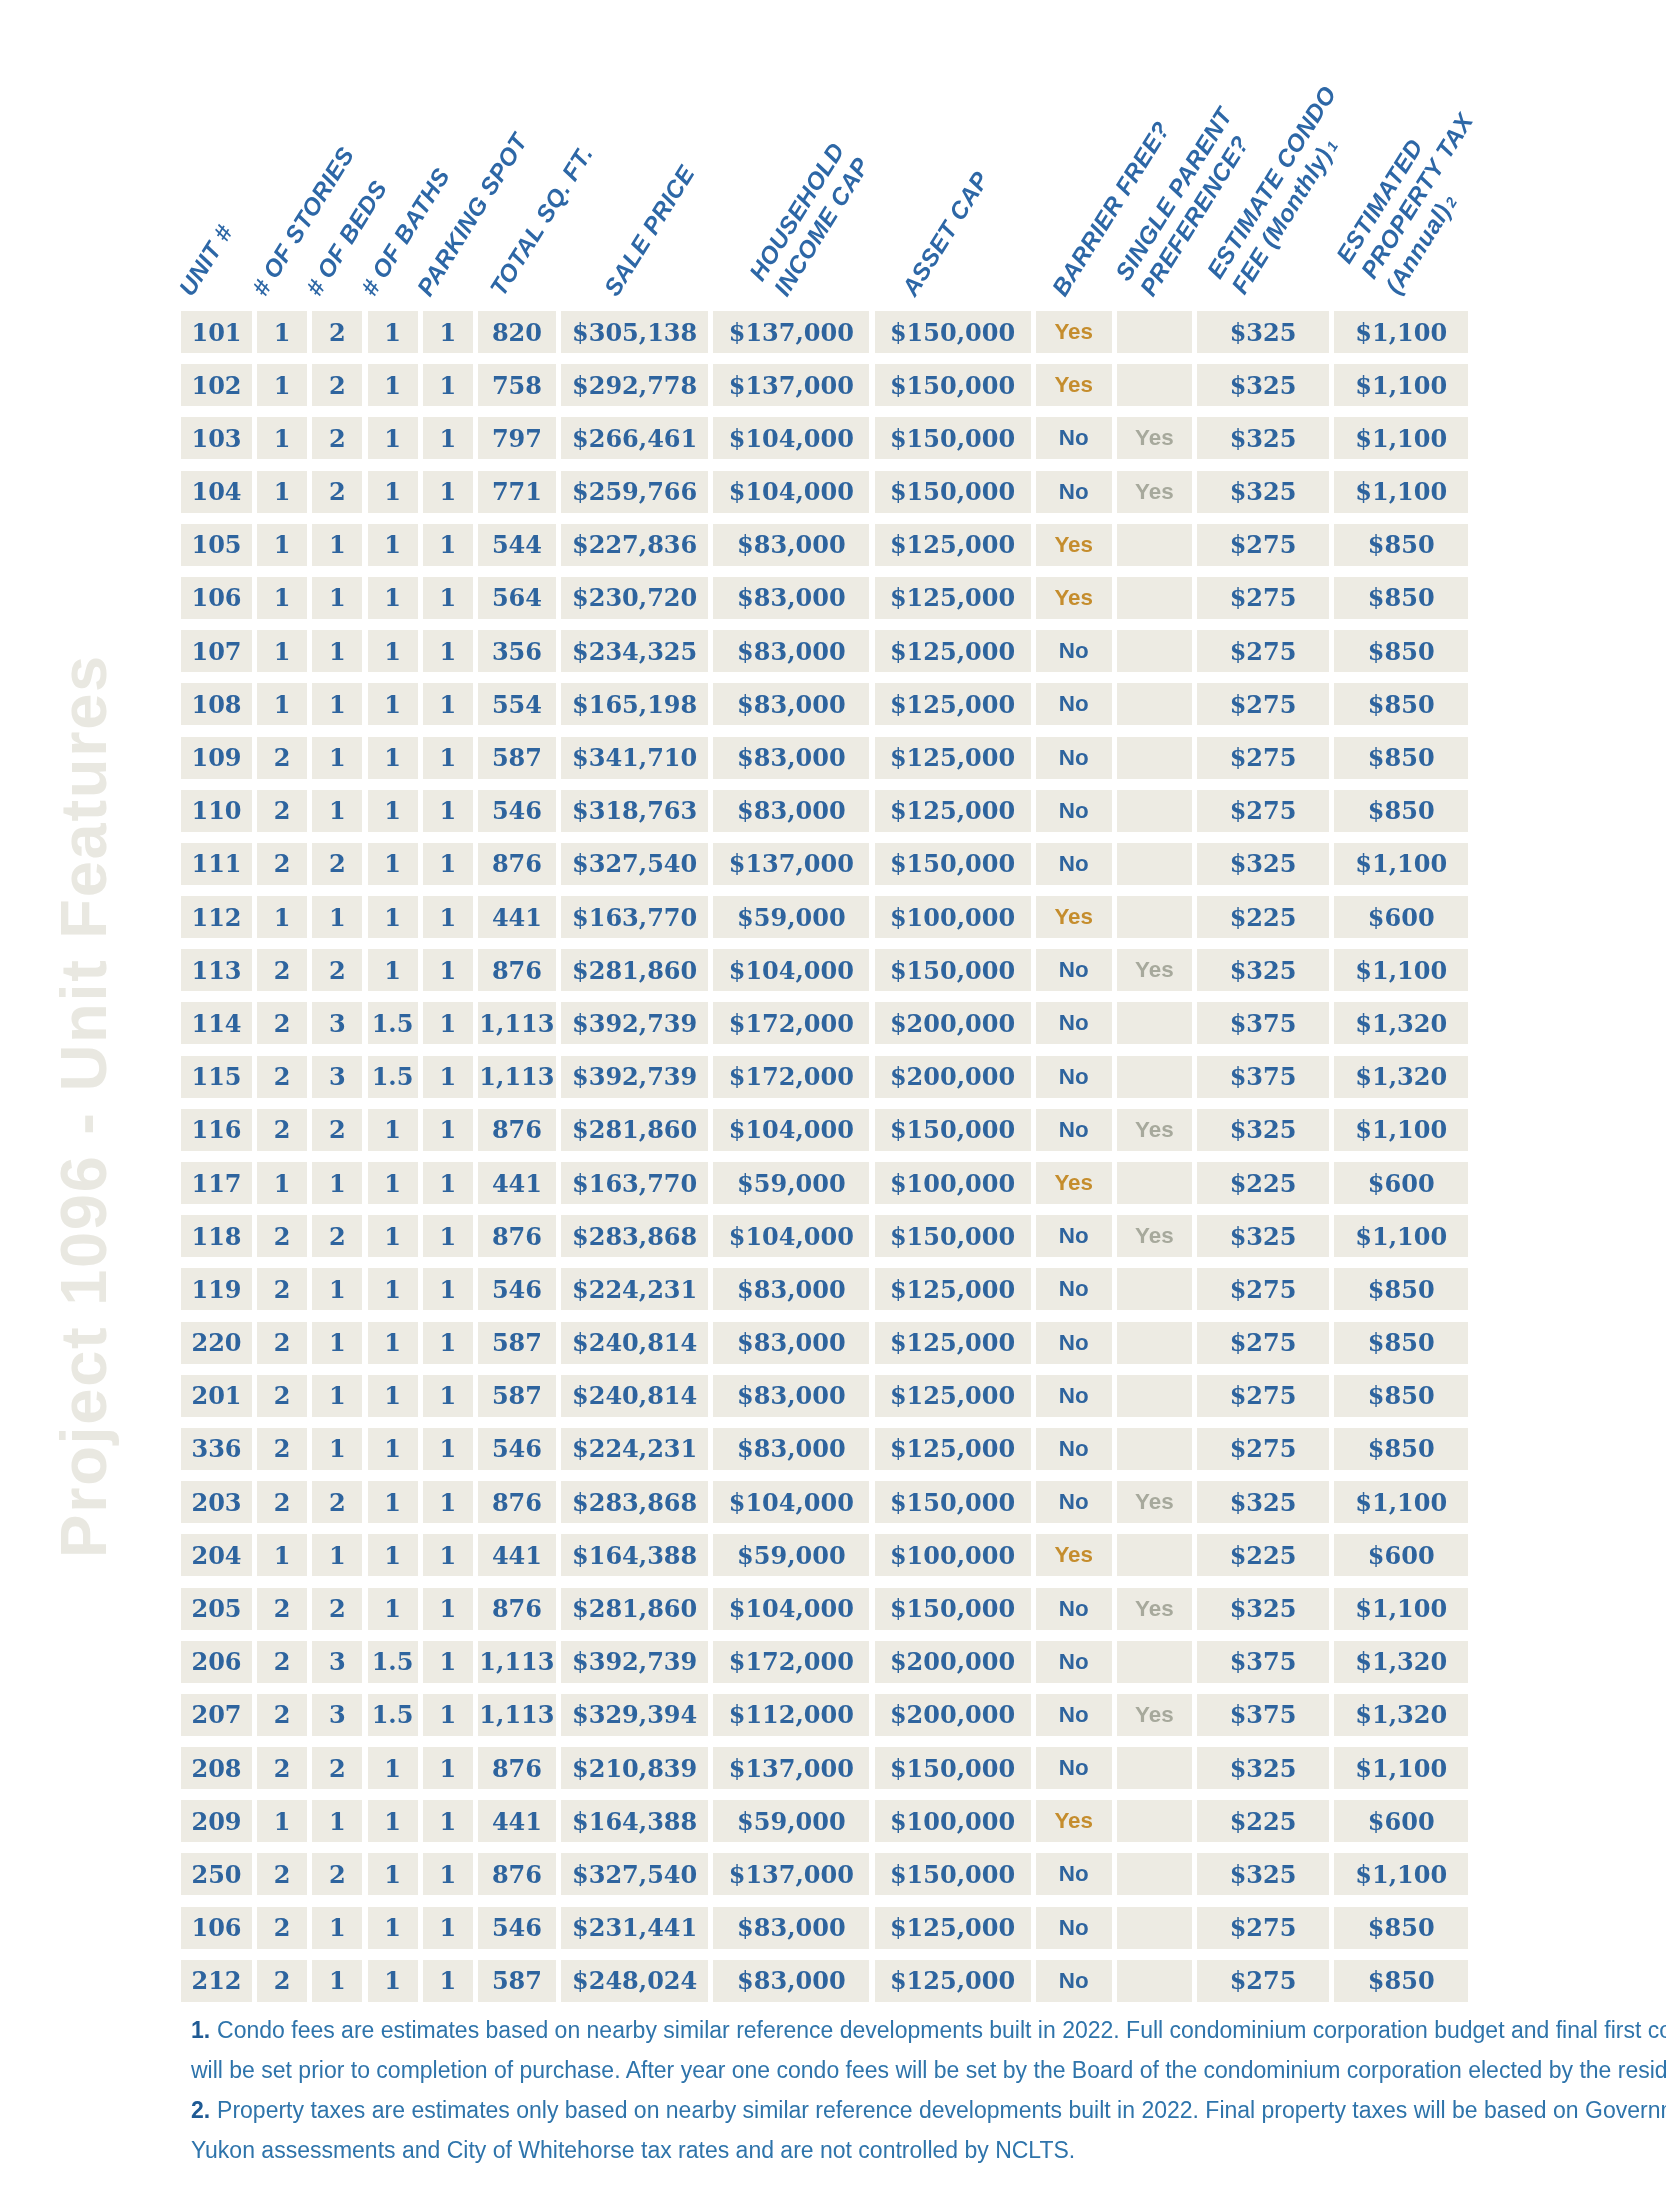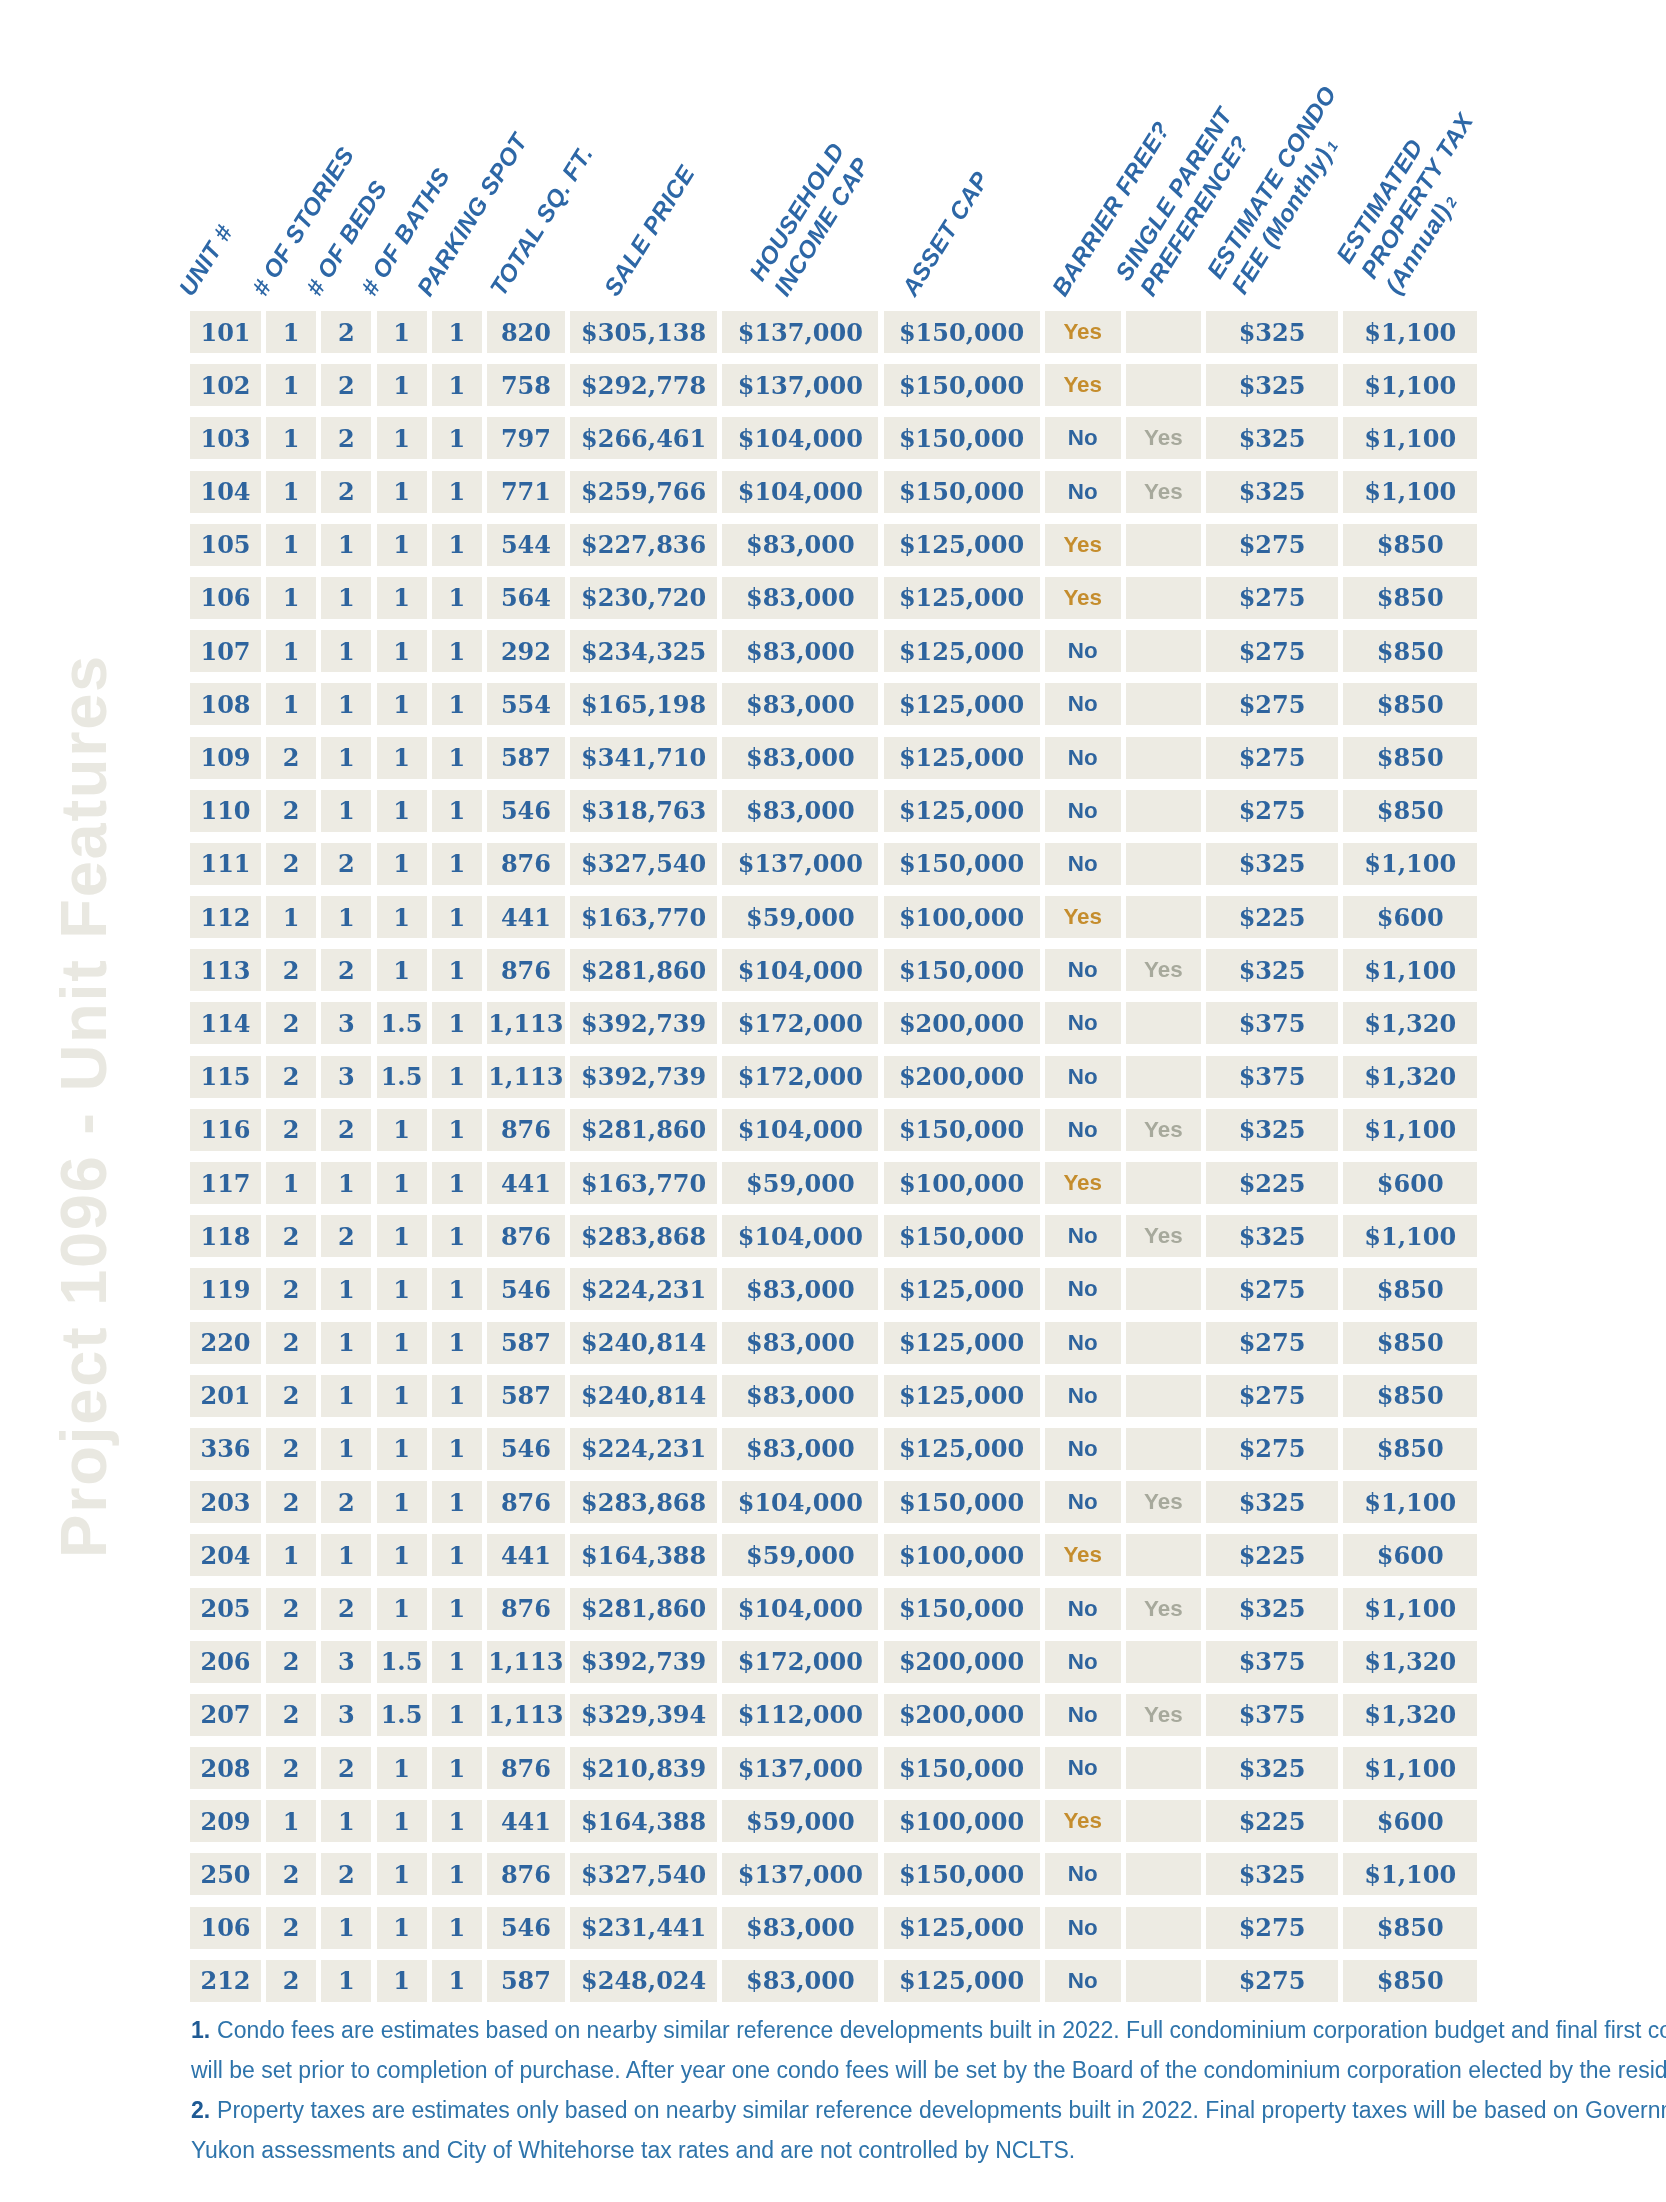--- a/index.html
+++ b/index.html
@@ -35,21 +35,21 @@
     font-family:"Liberation Sans",sans-serif;
     font-style:italic;font-weight:bold;
     font-size:24px;line-height:29px;letter-spacing:0.4px;
     color:var(--header-text);
   }
   .hdr-line{text-align:left;}
   .fn-mark{font-size:14.6px;margin-left:2.6px;}
 
   
   .grid{
-    position:absolute;left:190px;top:311px;
+    position:absolute;left:181px;top:311px;
     display:grid;column-gap:5.2px;row-gap:11.2px;
   }
   .row{display:contents;}
   .cell{
     height:42px;background:var(--cell-bg);
     display:flex;align-items:center;justify-content:center;
     font-family:"DejaVu Serif",serif;font-weight:bold;
     font-size:24px;color:var(--cell-text);
     white-space:nowrap;
   }
@@ -144,21 +144,21 @@
       </div>
     </div>
 
   <div id="grid" class="grid" style="grid-template-columns: 71px 50px 50px 50px 50px 78px 147px 156px 156px 76px 75px 132px 134px;">
       <div class="row"><div class="cell">101</div><div class="cell">1</div><div class="cell">2</div><div class="cell">1</div><div class="cell">1</div><div class="cell">820</div><div class="cell">$305,138</div><div class="cell">$137,000</div><div class="cell">$150,000</div><div class="cell word orange">Yes</div><div class="cell word"></div><div class="cell">$325</div><div class="cell">$1,100</div></div>
       <div class="row"><div class="cell">102</div><div class="cell">1</div><div class="cell">2</div><div class="cell">1</div><div class="cell">1</div><div class="cell">758</div><div class="cell">$292,778</div><div class="cell">$137,000</div><div class="cell">$150,000</div><div class="cell word orange">Yes</div><div class="cell word"></div><div class="cell">$325</div><div class="cell">$1,100</div></div>
       <div class="row"><div class="cell">103</div><div class="cell">1</div><div class="cell">2</div><div class="cell">1</div><div class="cell">1</div><div class="cell">797</div><div class="cell">$266,461</div><div class="cell">$104,000</div><div class="cell">$150,000</div><div class="cell word">No</div><div class="cell word gray">Yes</div><div class="cell">$325</div><div class="cell">$1,100</div></div>
       <div class="row"><div class="cell">104</div><div class="cell">1</div><div class="cell">2</div><div class="cell">1</div><div class="cell">1</div><div class="cell">771</div><div class="cell">$259,766</div><div class="cell">$104,000</div><div class="cell">$150,000</div><div class="cell word">No</div><div class="cell word gray">Yes</div><div class="cell">$325</div><div class="cell">$1,100</div></div>
       <div class="row"><div class="cell">105</div><div class="cell">1</div><div class="cell">1</div><div class="cell">1</div><div class="cell">1</div><div class="cell">544</div><div class="cell">$227,836</div><div class="cell">$83,000</div><div class="cell">$125,000</div><div class="cell word orange">Yes</div><div class="cell word"></div><div class="cell">$275</div><div class="cell">$850</div></div>
       <div class="row"><div class="cell">106</div><div class="cell">1</div><div class="cell">1</div><div class="cell">1</div><div class="cell">1</div><div class="cell">564</div><div class="cell">$230,720</div><div class="cell">$83,000</div><div class="cell">$125,000</div><div class="cell word orange">Yes</div><div class="cell word"></div><div class="cell">$275</div><div class="cell">$850</div></div>
-      <div class="row"><div class="cell">107</div><div class="cell">1</div><div class="cell">1</div><div class="cell">1</div><div class="cell">1</div><div class="cell">292</div><div class="cell">$234,325</div><div class="cell">$83,000</div><div class="cell">$125,000</div><div class="cell word">No</div><div class="cell word"></div><div class="cell">$275</div><div class="cell">$850</div></div>
+      <div class="row"><div class="cell">107</div><div class="cell">1</div><div class="cell">1</div><div class="cell">1</div><div class="cell">1</div><div class="cell">356</div><div class="cell">$234,325</div><div class="cell">$83,000</div><div class="cell">$125,000</div><div class="cell word">No</div><div class="cell word"></div><div class="cell">$275</div><div class="cell">$850</div></div>
       <div class="row"><div class="cell">108</div><div class="cell">1</div><div class="cell">1</div><div class="cell">1</div><div class="cell">1</div><div class="cell">554</div><div class="cell">$165,198</div><div class="cell">$83,000</div><div class="cell">$125,000</div><div class="cell word">No</div><div class="cell word"></div><div class="cell">$275</div><div class="cell">$850</div></div>
       <div class="row"><div class="cell">109</div><div class="cell">2</div><div class="cell">1</div><div class="cell">1</div><div class="cell">1</div><div class="cell">587</div><div class="cell">$341,710</div><div class="cell">$83,000</div><div class="cell">$125,000</div><div class="cell word">No</div><div class="cell word"></div><div class="cell">$275</div><div class="cell">$850</div></div>
       <div class="row"><div class="cell">110</div><div class="cell">2</div><div class="cell">1</div><div class="cell">1</div><div class="cell">1</div><div class="cell">546</div><div class="cell">$318,763</div><div class="cell">$83,000</div><div class="cell">$125,000</div><div class="cell word">No</div><div class="cell word"></div><div class="cell">$275</div><div class="cell">$850</div></div>
       <div class="row"><div class="cell">111</div><div class="cell">2</div><div class="cell">2</div><div class="cell">1</div><div class="cell">1</div><div class="cell">876</div><div class="cell">$327,540</div><div class="cell">$137,000</div><div class="cell">$150,000</div><div class="cell word">No</div><div class="cell word"></div><div class="cell">$325</div><div class="cell">$1,100</div></div>
       <div class="row"><div class="cell">112</div><div class="cell">1</div><div class="cell">1</div><div class="cell">1</div><div class="cell">1</div><div class="cell">441</div><div class="cell">$163,770</div><div class="cell">$59,000</div><div class="cell">$100,000</div><div class="cell word orange">Yes</div><div class="cell word"></div><div class="cell">$225</div><div class="cell">$600</div></div>
       <div class="row"><div class="cell">113</div><div class="cell">2</div><div class="cell">2</div><div class="cell">1</div><div class="cell">1</div><div class="cell">876</div><div class="cell">$281,860</div><div class="cell">$104,000</div><div class="cell">$150,000</div><div class="cell word">No</div><div class="cell word gray">Yes</div><div class="cell">$325</div><div class="cell">$1,100</div></div>
       <div class="row"><div class="cell">114</div><div class="cell">2</div><div class="cell">3</div><div class="cell">1.5</div><div class="cell">1</div><div class="cell">1,113</div><div class="cell">$392,739</div><div class="cell">$172,000</div><div class="cell">$200,000</div><div class="cell word">No</div><div class="cell word"></div><div class="cell">$375</div><div class="cell">$1,320</div></div>
       <div class="row"><div class="cell">115</div><div class="cell">2</div><div class="cell">3</div><div class="cell">1.5</div><div class="cell">1</div><div class="cell">1,113</div><div class="cell">$392,739</div><div class="cell">$172,000</div><div class="cell">$200,000</div><div class="cell word">No</div><div class="cell word"></div><div class="cell">$375</div><div class="cell">$1,320</div></div>
       <div class="row"><div class="cell">116</div><div class="cell">2</div><div class="cell">2</div><div class="cell">1</div><div class="cell">1</div><div class="cell">876</div><div class="cell">$281,860</div><div class="cell">$104,000</div><div class="cell">$150,000</div><div class="cell word">No</div><div class="cell word gray">Yes</div><div class="cell">$325</div><div class="cell">$1,100</div></div>
       <div class="row"><div class="cell">117</div><div class="cell">1</div><div class="cell">1</div><div class="cell">1</div><div class="cell">1</div><div class="cell">441</div><div class="cell">$163,770</div><div class="cell">$59,000</div><div class="cell">$100,000</div><div class="cell word orange">Yes</div><div class="cell word"></div><div class="cell">$225</div><div class="cell">$600</div></div>

